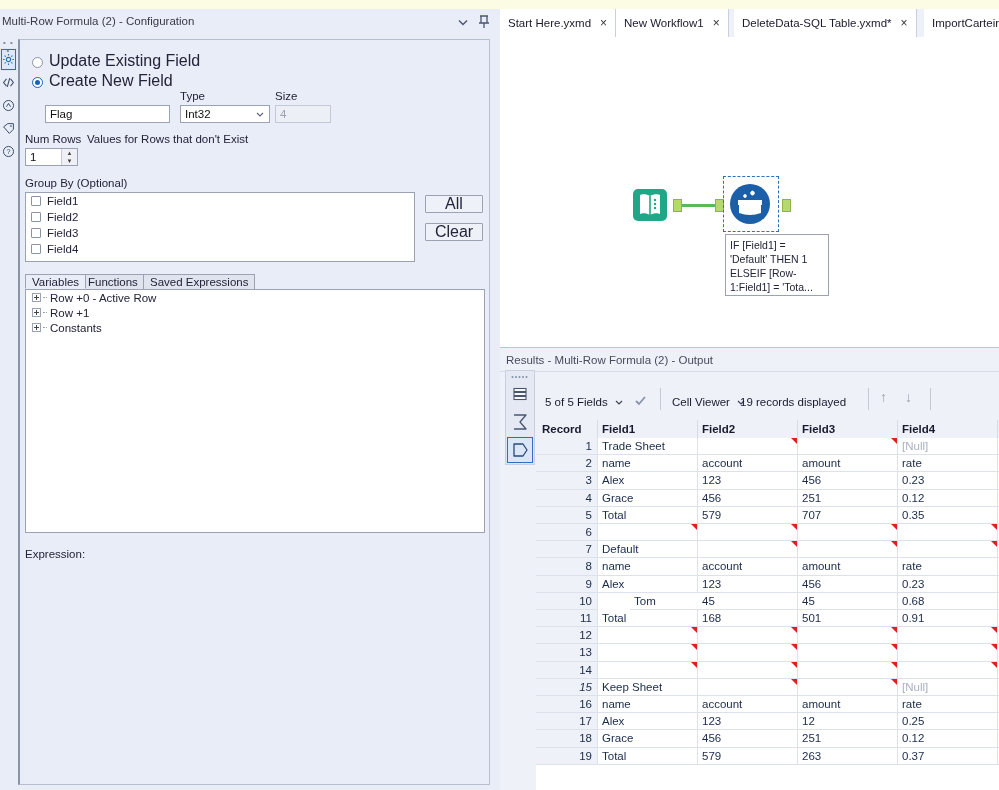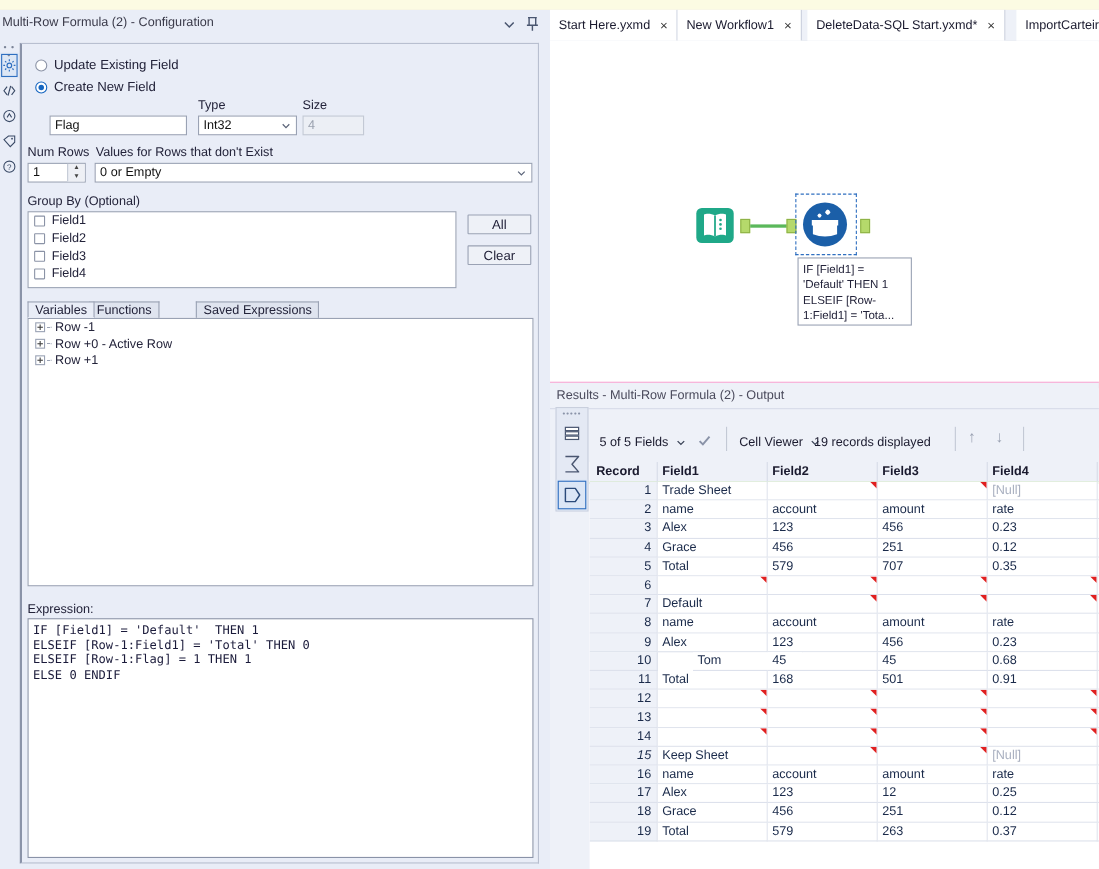--- a/index.html
+++ b/index.html
@@ -22,40 +22,40 @@
   .cfg-pin{position:absolute;right:8px;top:5px;width:16px;height:16px;cursor:pointer;}
 
   
   .rail{position:absolute;left:0;top:30px;width:17px;height:140px;}
   .rail .dots{font-size:8px;color:#7a8396;text-align:center;letter-spacing:1px;line-height:8px;height:9px;}
   .rail-ico{width:17px;height:23px;display:flex;align-items:center;justify-content:center;cursor:pointer;}
   .rail-ico.sel{outline:1.5px solid #2f6fc0;outline-offset:-2px;background:#dde7f5;}
 
   .cfg-body{position:absolute;left:18px;top:30px;width:472px;height:746px;background:#e9edf7;border:1px solid #b8bfd0;border-left:2px solid #8a93a8;box-sizing:border-box;}
 
-  .radio-row{position:absolute;font-size:12px;color:#23233a;}
+  .radio-row{position:absolute;font-size:16px;color:#23233a;}
   .rb{display:inline-block;width:11px;height:11px;border-radius:50%;border:1px solid #8b93a6;background:#fff;vertical-align:-2px;margin-right:6px;box-sizing:border-box;}
   .rb.on{border:1px solid #1565c0;background:#fff;position:relative;}
   .rb.on:after{content:"";position:absolute;left:2px;top:2px;width:5px;height:5px;border-radius:50%;background:#1565c0;}
 
   .lbl{position:absolute;font-size:11.5px;color:#23233a;}
   .tbox{position:absolute;background:#fff;border:1px solid #9aa2b4;box-sizing:border-box;font-size:11.5px;color:#111;padding:2px 4px;display:flex;align-items:center;}
   .tbox.dis{background:#eceff5;color:#9aa1ae;border-color:#c3c9d5;}
   .dd{position:absolute;background:#fff;border:1px solid #9aa2b4;box-sizing:border-box;font-size:11.5px;color:#111;padding:2px 4px;display:flex;align-items:center;justify-content:space-between;cursor:pointer;}
   .dd .cv{width:10px;height:10px;}
 
   .spin{position:absolute;background:#fff;border:1px solid #9aa2b4;box-sizing:border-box;display:flex;align-items:center;}
   .spin .val{flex:1;font-size:11.5px;padding-left:4px;color:#111;}
   .spin .btns{width:15px;height:100%;border-left:1px solid #c3c9d5;display:flex;flex-direction:column;background:#eef0f5;cursor:pointer;}
   .spin .btns div{flex:1;display:flex;align-items:center;justify-content:center;font-size:6px;color:#444;}
 
   .grpbox{position:absolute;background:#fff;border:1px solid #9aa2b4;box-sizing:border-box;overflow:hidden;}
   .grp-item{display:flex;align-items:center;height:16px;padding-left:5px;font-size:11.5px;color:#23233a;cursor:pointer;}
   .cb{width:10px;height:10px;border:1px solid #8b93a6;background:#fff;margin-right:6px;box-sizing:border-box;border-radius:1px;}
-  .btn{position:absolute;background:#eef1f7;border:1px solid #9aa2b4;box-sizing:border-box;font-size:12px;color:#23233a;display:flex;align-items:center;justify-content:center;cursor:pointer;border-radius:1px;}
+  .btn{position:absolute;background:#eef1f7;border:1px solid #9aa2b4;box-sizing:border-box;font-size:16px;color:#23233a;display:flex;align-items:center;justify-content:center;cursor:pointer;border-radius:1px;}
 
   
   .vtabs{position:absolute;left:22px;top:265px;width:465px;height:15px;}
   .vtab{position:absolute;top:0;height:15px;border:1px solid #9aa2b4;border-bottom:none;background:#dfe4ef;font-size:11.5px;color:#23233a;display:flex;align-items:center;padding:0 6px;box-sizing:border-box;cursor:pointer;}
   .vtab.act{background:#e9edf7;border-bottom:1px solid #e9edf7;z-index:2;}
 
   .treebox{position:absolute;background:#fff;border:1px solid #9aa2b4;box-sizing:border-box;overflow:hidden;}
   .tnode{display:flex;align-items:center;height:15px;padding-left:6px;font-size:11.5px;color:#23233a;cursor:pointer;}
   .plus{width:9px;height:9px;border:1px solid #9aa2b4;background:#fff;margin-right:2px;position:relative;box-sizing:border-box;}
   .plus:before{content:"";position:absolute;left:3px;top:1px;width:1px;height:5px;background:#444;}
@@ -182,26 +182,20 @@
       <div class="lbl" style="left:5px;top:93px;">Num Rows</div>
       <div class="lbl" style="left:67px;top:93px;">Values for Rows that don't Exist</div>
 
       <div class="spin" style="left:5px;top:108px;width:53px;height:18px;">
         <div class="val">1</div>
         <div class="btns">
           <div>▲</div>
           <div>▼</div>
         </div>
       </div>
-      <div class="dd" style="left:66px;top:108px;width:398px;height:18px;">
-        <span>0 or Empty</span>
-        <svg class="cv" viewBox="0 0 10 10">
-            <path d="M2 4 L5 7 L8 4" stroke="#5a6378" stroke-width="1.1" fill="none"></path>
-          </svg>
-      </div>
 
       <div class="lbl" style="left:5px;top:137px;">Group By (Optional)</div>
 
       <div class="grpbox" style="left:5px;top:152px;width:390px;height:70px;">
         <div class="grp-item">
             <span class="cb"></span>
             <span>Field1</span>
           </div>
         <div class="grp-item">
             <span class="cb"></span>
@@ -216,63 +210,59 @@
             <span>Field4</span>
           </div>
       </div>
 
       <div class="btn" style="left:405px;top:155px;width:58px;height:18px;">All</div>
       <div class="btn" style="left:405px;top:183px;width:58px;height:18px;">Clear</div>
 
       <div class="vtabs" style="left:5px;top:234px;width:460px;">
         <div class="vtab act" style="left:0px;">Variables</div>
         <div class="vtab" style="left:56px;">Functions</div>
-        <div class="vtab" style="left:118px;margin-left:35px;">Saved Expressions</div>
+        <div class="vtab" style="left:118px;">Saved Expressions</div>
       </div>
 
       <div class="treebox" style="left:5px;top:249px;width:460px;height:244px;">
         <div class="tnode">
             <span class="plus"></span>
             <span class="tdash"></span>
-            <span>Row -1</span>
-          </div>
-        <div class="tnode">
-            <span class="plus"></span>
-            <span class="tdash"></span>
             <span>Row +0 - Active Row</span>
           </div>
         <div class="tnode">
             <span class="plus"></span>
             <span class="tdash"></span>
             <span>Row +1</span>
           </div>
+        <div class="tnode">
+            <span class="plus"></span>
+            <span class="tdash"></span>
+            <span>Constants</span>
+          </div>
       </div>
 
       <div class="lbl" style="left:5px;top:508px;">Expression:</div>
-      <div class="exprbox" style="left:5px;top:522px;width:460px;height:218px;">IF [Field1] = 'Default'  THEN 1
-ELSEIF [Row-1:Field1] = 'Total' THEN 0
-ELSEIF [Row-1:Flag] = 1 THEN 1
-ELSE 0 ENDIF</div>
 
     </div>
   </div>
 
   <div class="right">
 
     <div class="tabbar">
       <div class="tab" style="left:0px;">
         <span>Start Here.yxmd</span>
         <span class="x">×</span>
       </div>
       <div class="tab" style="left:116px;">
         <span>New Workflow1</span>
         <span class="x">×</span>
       </div>
       <div class="tab" style="left:234px;">
-        <span>DeleteData-SQL Start.yxmd*</span>
+        <span>DeleteData-SQL Table.yxmd*</span>
         <span class="x">×</span>
       </div>
       <div class="tab" style="left:424px;border-right:none;">
         <span>ImportCarteira</span>
       </div>
     </div>
 
     <div class="canvas">
 
       <div style="position:absolute;left:132px;top:150px;width:36px;height:36px;">

